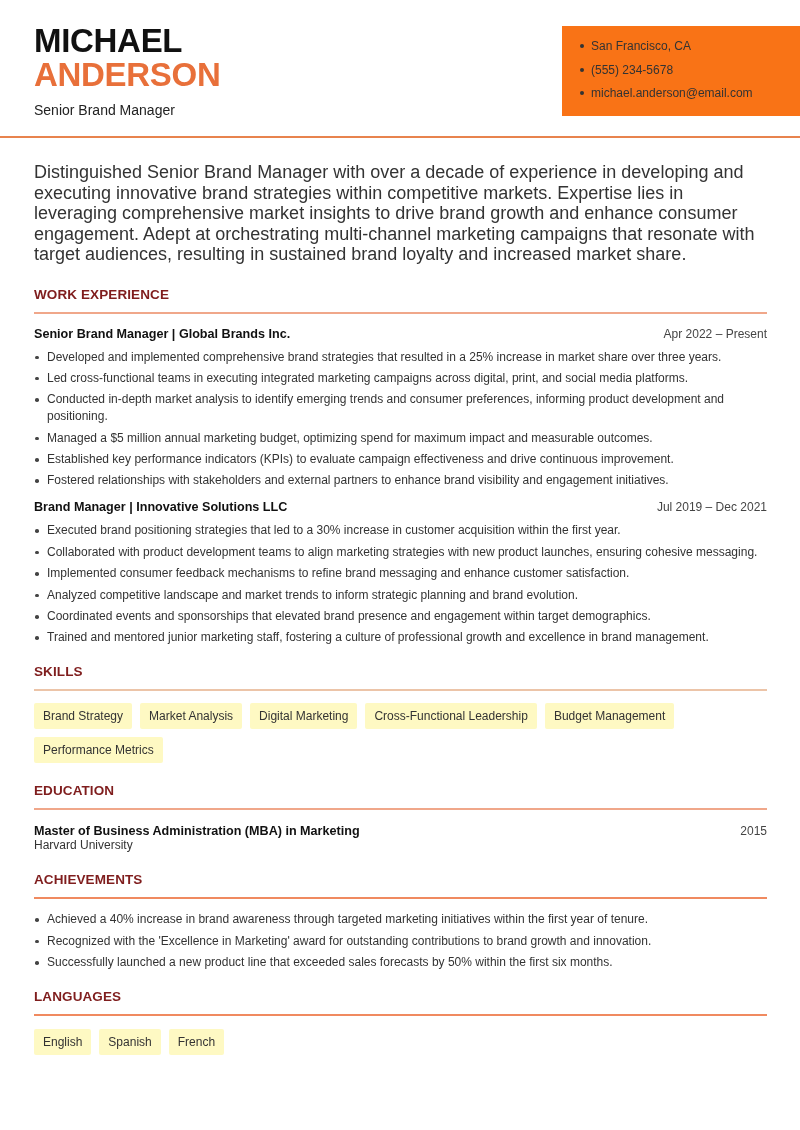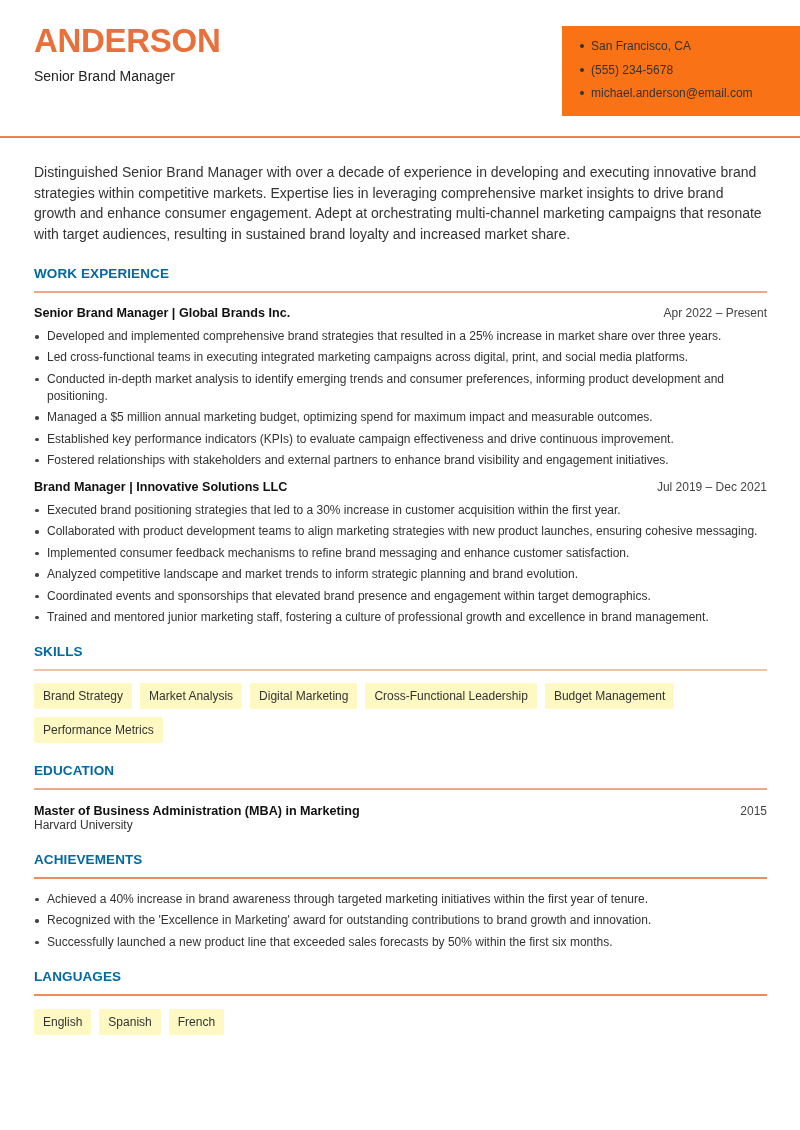--- a/index.html
+++ b/index.html
@@ -10,23 +10,23 @@
     .name-block { position: absolute; left: 34px; top: 24px; }
     .first-name { font-size: 33px; font-weight: bold; color: #111111; line-height: 34px; letter-spacing: -0.3px; }
     .last-name { font-size: 33px; font-weight: bold; color: #e8703a; line-height: 34px; letter-spacing: -0.3px; }
     .job-title { font-size: 14px; color: #222222; margin-top: 10px; }
 
     .contact-box { position: absolute; left: 562px; top: 26px; width: 238px; height: 90px; background: #f97316; padding: 12px 0 0 18px; }
     .contact-item { font-size: 12px; color: #333333; height: 23.5px; line-height: 16px; display: flex; align-items: flex-start; }
     .contact-item .dot { display: inline-block; width: 4px; height: 4px; background: #333; border-radius: 50%; margin: 6px 7px 0 0; flex-shrink: 0; }
 
     .content { position: absolute; left: 34px; top: 162px; width: 733px; }
-    .summary { font-size: 14px; line-height: 20.5px; color: #333333; }
+    .summary { font-size: 18px; line-height: 20.5px; color: #333333; }
 
-    .section-title { font-size: 13.5px; font-weight: bold; color: #0369a1; text-transform: uppercase; letter-spacing: 0.1px; }
+    .section-title { font-size: 13.5px; font-weight: bold; color: #7f1d1d; text-transform: uppercase; letter-spacing: 0.1px; }
     .section-rule { height: 2px; background: #f0a78a; margin-top: 10px; }
 
     .job-head { display: flex; justify-content: space-between; align-items: baseline; }
     .job-role { font-size: 12.6px; font-weight: bold; color: #111111; }
     .job-dates { font-size: 12px; color: #444444; }
 
     ul.bullets { list-style: none; }
     ul.bullets li { position: relative; padding-left: 13px; font-size: 12px; line-height: 17px; color: #333333; margin-bottom: 4.4px; }
     ul.bullets li::before { content: ""; position: absolute; left: 1px; top: 7px; width: 3.5px; height: 3.5px; border-radius: 50%; background: #444; }
 
@@ -36,20 +36,21 @@
     .edu-head { display: flex; justify-content: space-between; align-items: flex-end; }
     .edu-degree { font-size: 12.6px; font-weight: bold; color: #111111; }
     .edu-year { font-size: 12px; color: #444444; }
     .edu-school { font-size: 12px; color: #333333; }
   </style>
 </head>
 <body>
 
 <div class="header">
   <div class="name-block">
+    <div class="first-name">MICHAEL</div>
     <div class="last-name">ANDERSON</div>
     <div class="job-title">Senior Brand Manager</div>
   </div>
   <div class="contact-box">
     <div class="contact-item">
       <span class="dot"></span>
       <span>San Francisco, CA</span>
     </div>
     <div class="contact-item">
       <span class="dot"></span>

